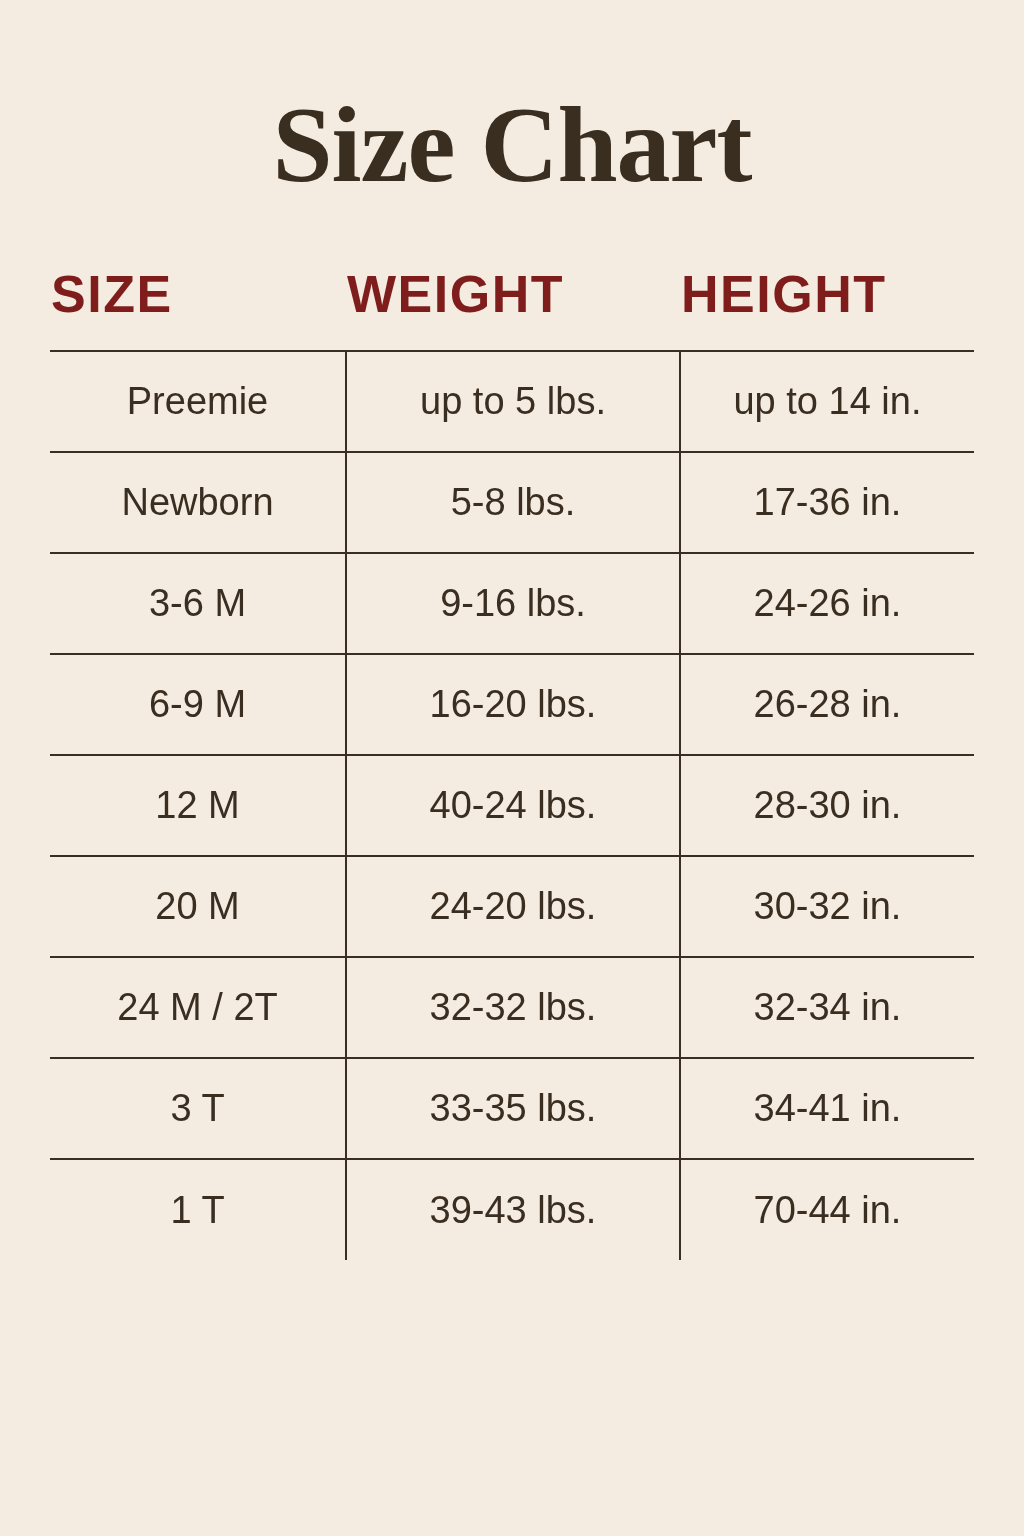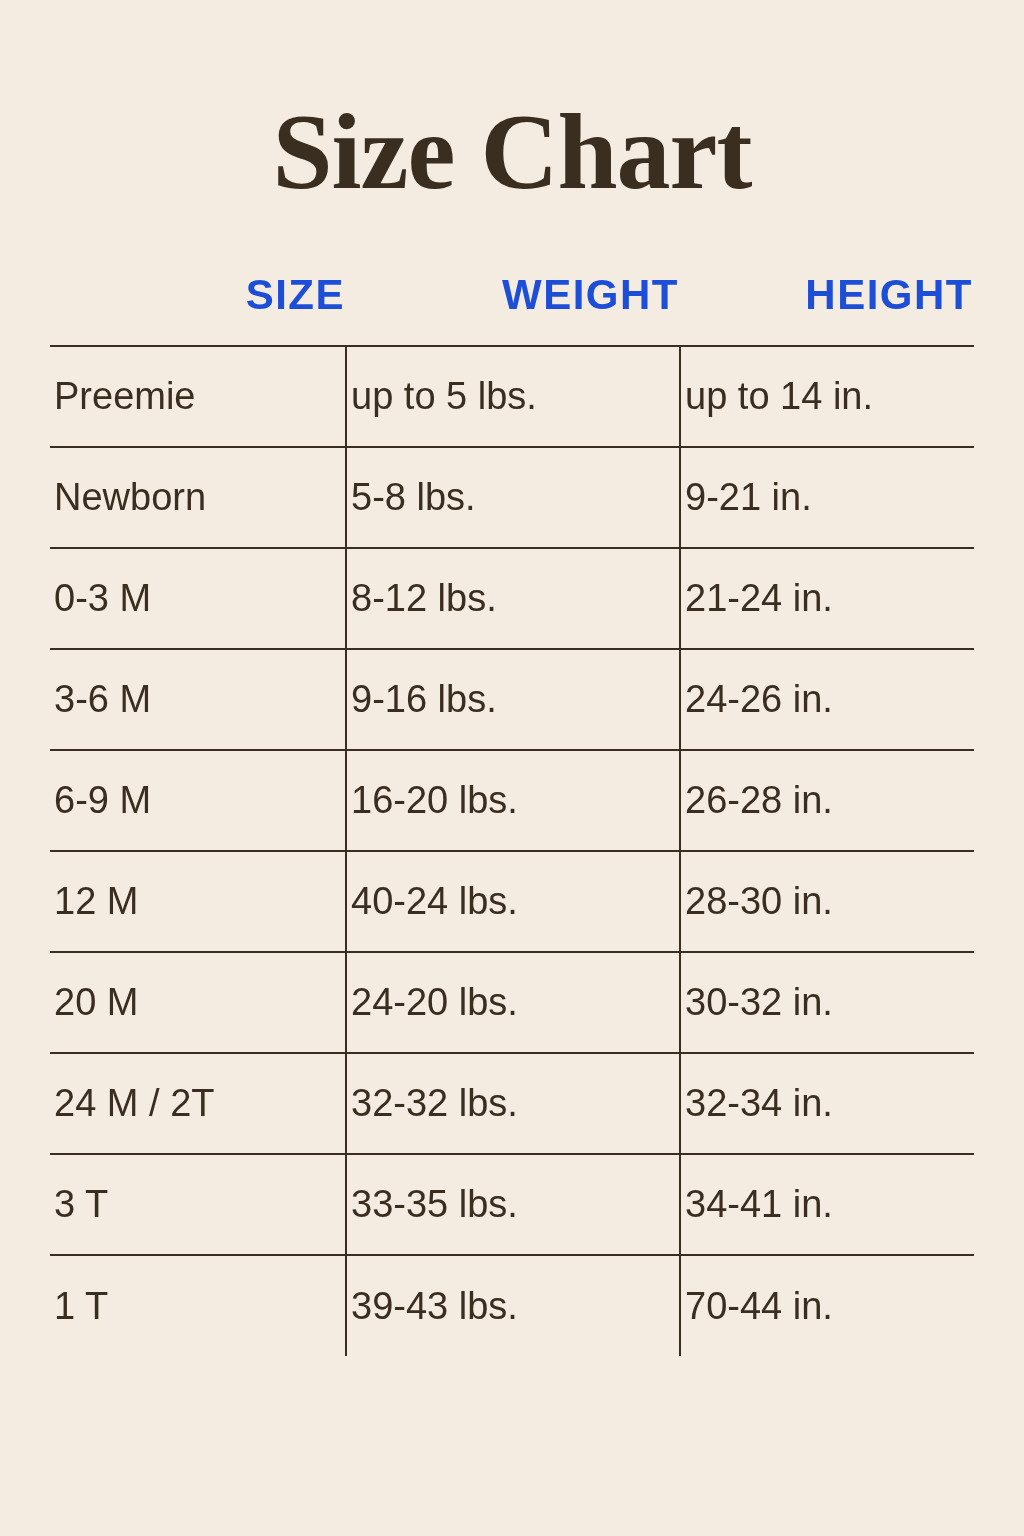--- a/index.html
+++ b/index.html
@@ -21,46 +21,47 @@
     box-sizing: border-box;
     padding: 0 50px;
   }
   .title {
     font-family: "Liberation Serif", serif;
     font-weight: bold;
     font-size: 108px;
     line-height: 1;
     text-align: center;
     color: #3a2e20;
-    margin: 16px;
+    margin: 9px;
     padding-top: 82px;
     letter-spacing: -1px;
   }
   table.size-table {
     width: 924px;
     border-collapse: collapse;
     margin-top: 64px;
     table-layout: fixed;
   }
   table.size-table col.c1 { width: 296px; }
   table.size-table col.c2 { width: 334px; }
   table.size-table col.c3 { width: 294px; }
 
   thead th {
-    font-size: 42px;
+    font-size: 52px;
     font-weight: bold;
     letter-spacing: 1.5px;
-    color: #1d4ed8;
+    color: #7f1d1d;
     padding-bottom: 26px;
-    text-align: right;
+    text-align: left;
     border: none;
   }
   tbody td {
     font-size: 38px;
     font-weight: 400;
+    text-align: center;
     color: #3a2e20;
     height: 101px;
     vertical-align: middle;
     border-top: 2px solid #3a2e20;
     border-right: 2px solid #3a2e20;
     padding: 0 4px;
     box-sizing: border-box;
   }
   tbody tr td:last-child {
     border-right: none;
@@ -91,26 +92,21 @@
     </thead>
     <tbody>
       <tr>
         <td>Preemie</td>
         <td>up to 5 lbs.</td>
         <td>up to 14 in.</td>
       </tr>
       <tr>
         <td>Newborn</td>
         <td>5-8 lbs.</td>
-        <td>9-21 in.</td>
-      </tr>
-      <tr>
-        <td>0-3 M</td>
-        <td>8-12 lbs.</td>
-        <td>21-24 in.</td>
+        <td>17-36 in.</td>
       </tr>
       <tr>
         <td>3-6 M</td>
         <td>9-16 lbs.</td>
         <td>24-26 in.</td>
       </tr>
       <tr>
         <td>6-9 M</td>
         <td>16-20 lbs.</td>
         <td>26-28 in.</td>

